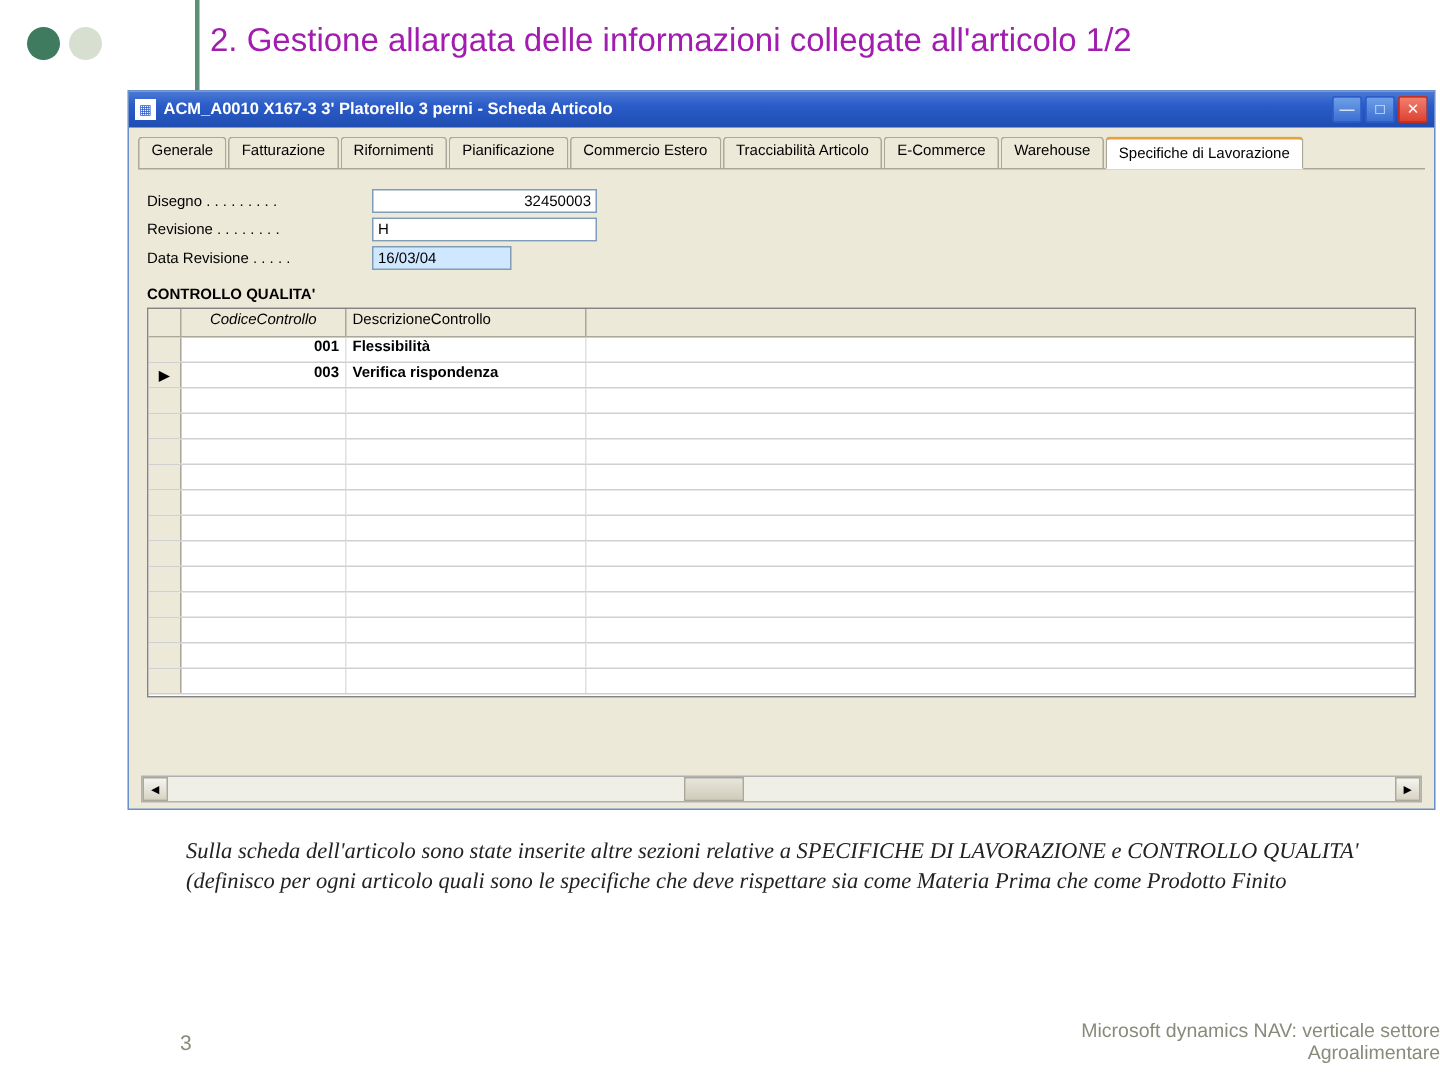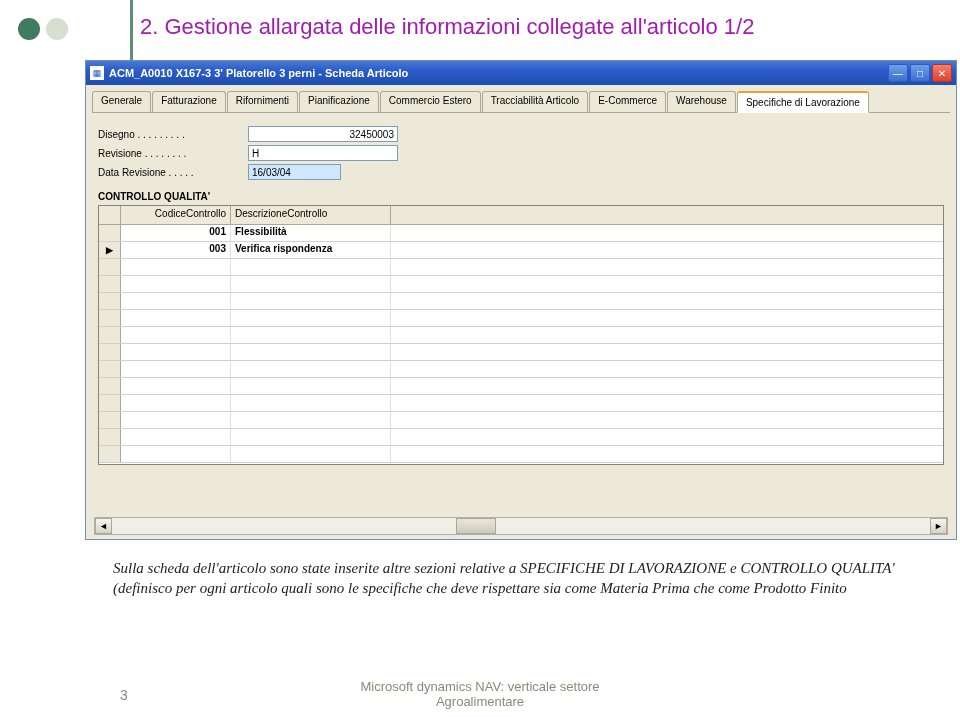--- a/index.html
+++ b/index.html
@@ -70,41 +70,41 @@
   .ghead .rh { width:22px; border-right:1px solid #aca899; height:18px; }
   .ghead .gh { border-right:1px solid #aca899; padding:2px 4px; height:18px; }
   .gbody { flex:1; overflow:auto;font-weight:bold; }
   .grow { display:flex; border-bottom:1px solid #d0d0d0; font-size:10px; height:17px; }
   .grow .rh { width:22px; background:#ece9d8; border-right:1px solid #aca899; display:flex; align-items:center; justify-content:center; }
   .grow .gc { border-right:1px solid #e0e0e0; padding:1px 4px; }
   .row-marker { font-size:9px; }
 
   .gh.c1, .gc.c1 { width:110px; text-align:right; }
   .gh.c2, .gc.c2 { width:160px; text-align:left; }
-  .gh.c1 { text-align:right; }
+  .gh.c1 { text-align:center;font-style:italic; }
 
   .hscroll { position:absolute; bottom:4px; left:8px; right:8px; height:18px; display:flex; background:#ece9d8; border:1px solid #b0b0b0; }
   .hs-btn { width:17px; background:linear-gradient(#f5f5f0,#d8d4c4); border:1px solid #aca899; display:flex; align-items:center; justify-content:center; font-size:9px; cursor:pointer; }
   .hs-track { flex:1; background:#efefe8; position:relative; }
   .hs-thumb { position:absolute; left:42%; width:40px; height:100%; background:linear-gradient(#e8e6da,#cfccbc); border:1px solid #aca899; }
 
   .body-text {
     position:absolute;
-    top:558px; left:113px;
+    top:558px; left:124px;
     width:790px;
     font-family: Georgia, "Times New Roman", serif;
     font-size:15px;
     font-style:italic;
     color:#222;
     line-height:1.35;
   }
   .footer {
     position:absolute;
     bottom:8px; left:0; right:0;
-    text-align:center;
+    text-align:right;
     font-size:13px;
     color:#8a8a7a;
   }
   .page-num {
     position:absolute;
     bottom:14px; left:120px;
     color:#8a8a7a;
     font-size:14px;
   }
 </style>

